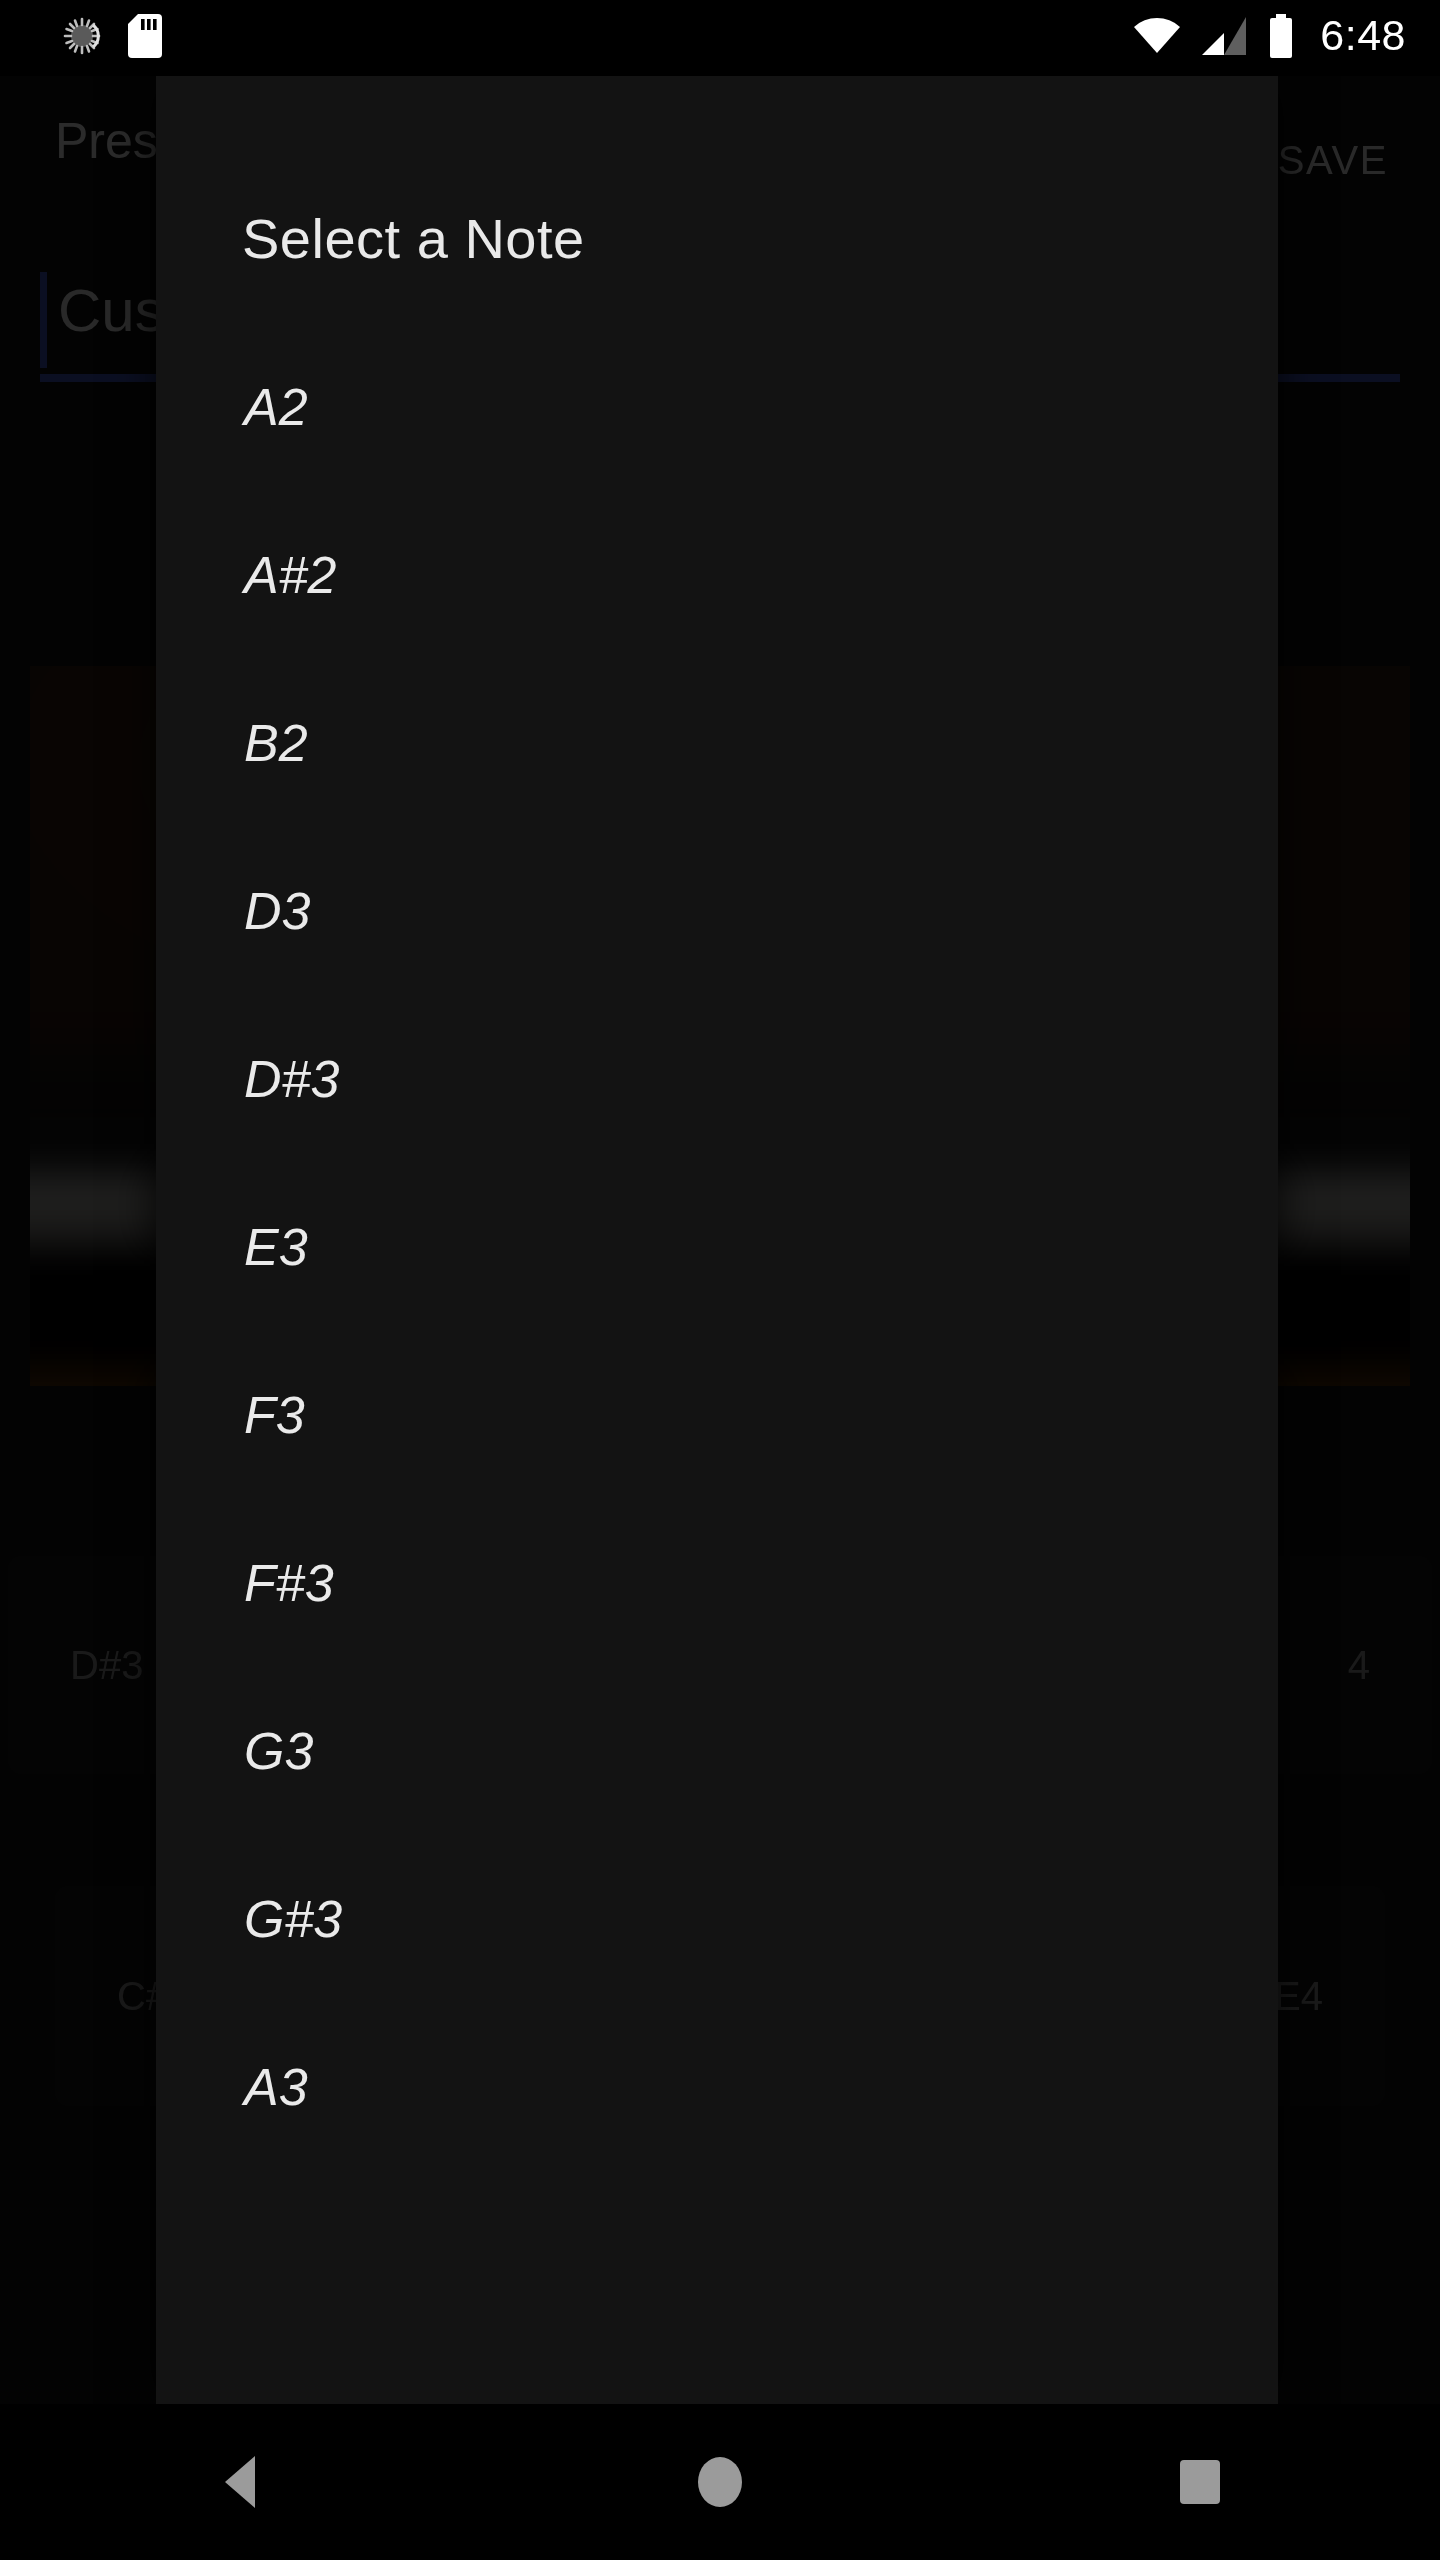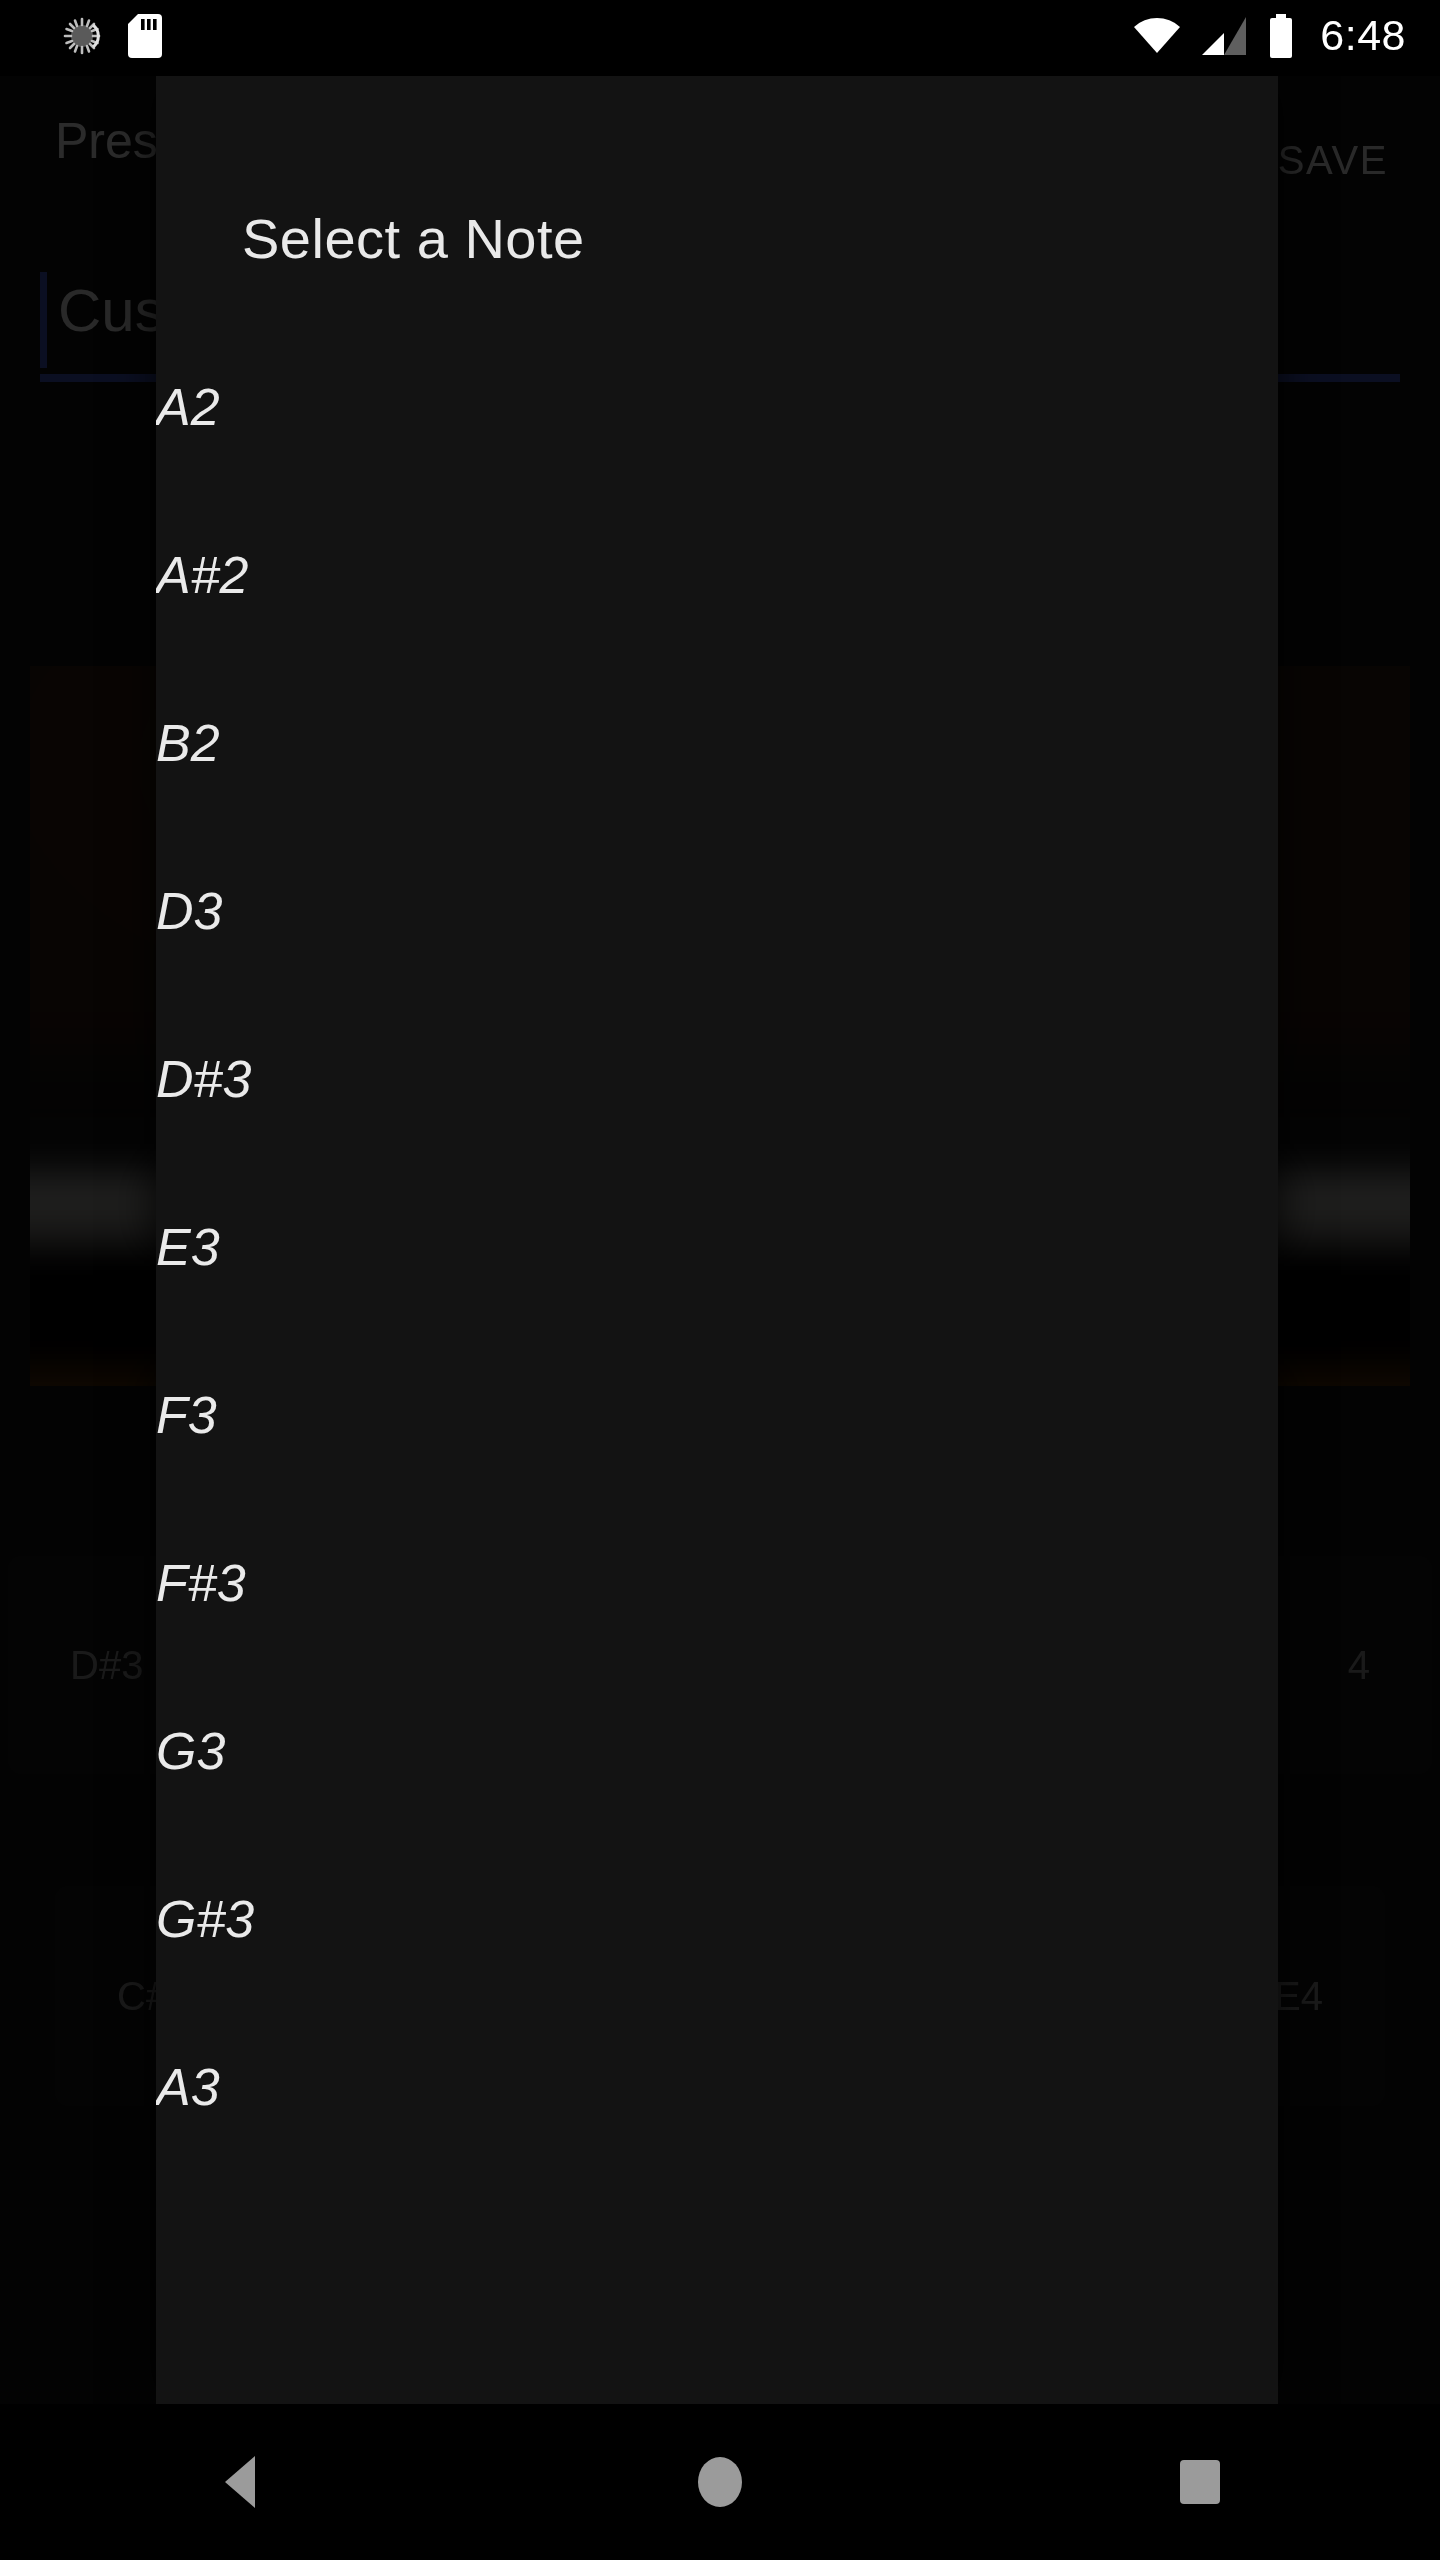--- a/index.html
+++ b/index.html
@@ -219,20 +219,21 @@
   }
   .note-list {
     list-style: none;
     margin: 0;
     padding: 52px 0 0 0;
   }
   .note-list li {
     height: 168px;
     display: flex;
     align-items: center;
+    padding-left: 88px;
     box-sizing: border-box;
   }
   .note-list li span {
     color: #eaeaea;
     font-size: 52px;
     font-style: italic;
     line-height: 1;
   }
 
   

